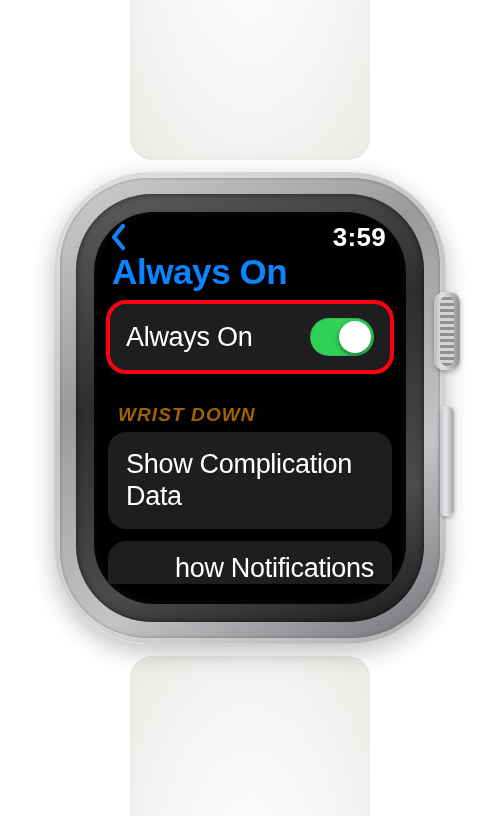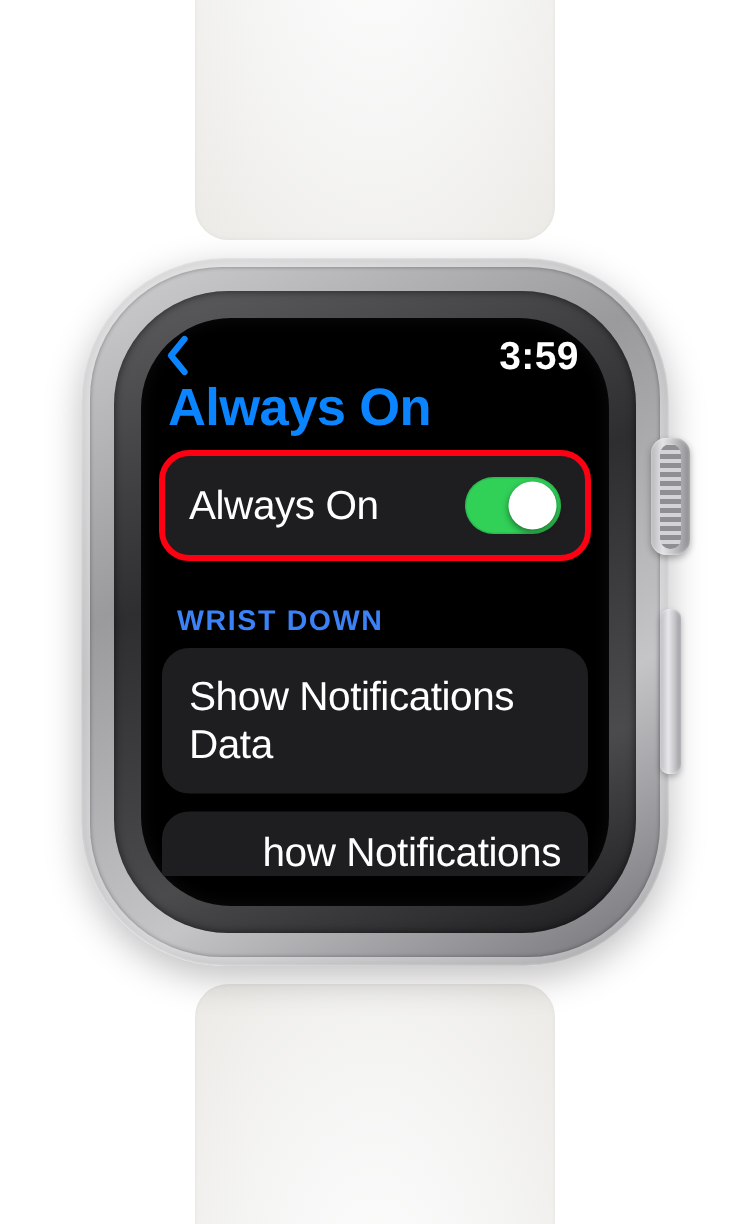--- a/index.html
+++ b/index.html
@@ -154,26 +154,27 @@
     right: 3px;
     top: 3px;
     width: 32px;
     height: 32px;
     background: #fff;
     border-radius: 50%;
     box-shadow: 0 2px 5px rgba(0,0,0,.45), 0 0 0 .5px rgba(0,0,0,.04);
   }
 
   .section-header {
-    color: #3b82f6;
+    color: #a16207;
     font-size: 19px;
     font-weight: 600;
     letter-spacing: 1.1px;
     text-transform: uppercase;
     padding: 20px 24px 6px;
+    font-style: italic;
   }
 
   .row-peek {
     margin: 0 14px;
     padding: 12px 18px 0;
     background: #1e1e20;
     border-radius: 18px 18px 0 0;
     color: #fff;
     font-size: 27px;
     letter-spacing: -.3px;
@@ -207,21 +208,21 @@
     <div class="row highlight">
       <span class="row-label">Always On</span>
       <span class="switch">
         <span class="knob"></span>
       </span>
     </div>
 
     <div class="section-header">Wrist Down</div>
 
     <div class="row">
-      <span class="row-label">Show Notifications Data</span>
+      <span class="row-label">Show Complication Data</span>
     </div>
 
     <div class="row-peek">
       <span>how Notifications</span>
     </div>
 
   </div>
 </div>
 
 </body></html>

